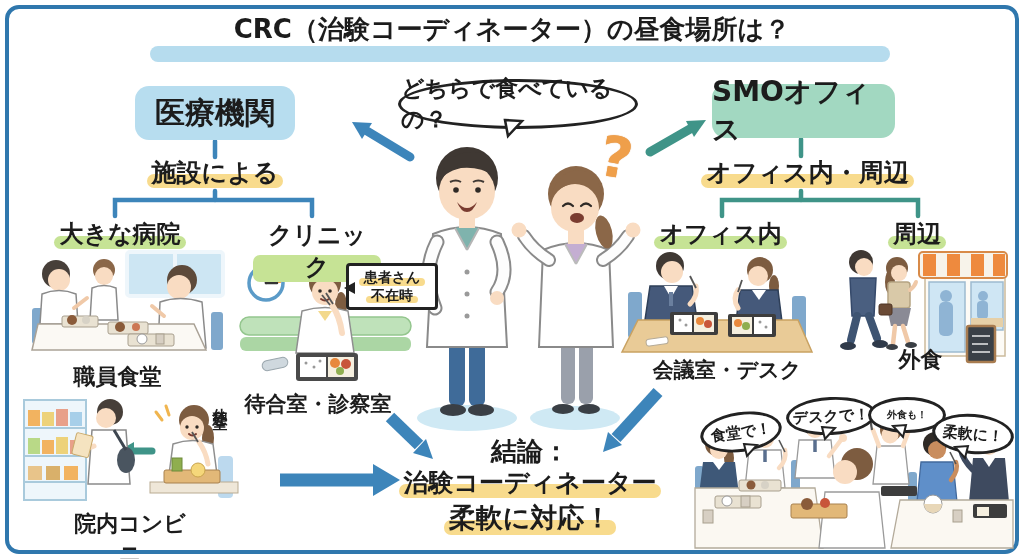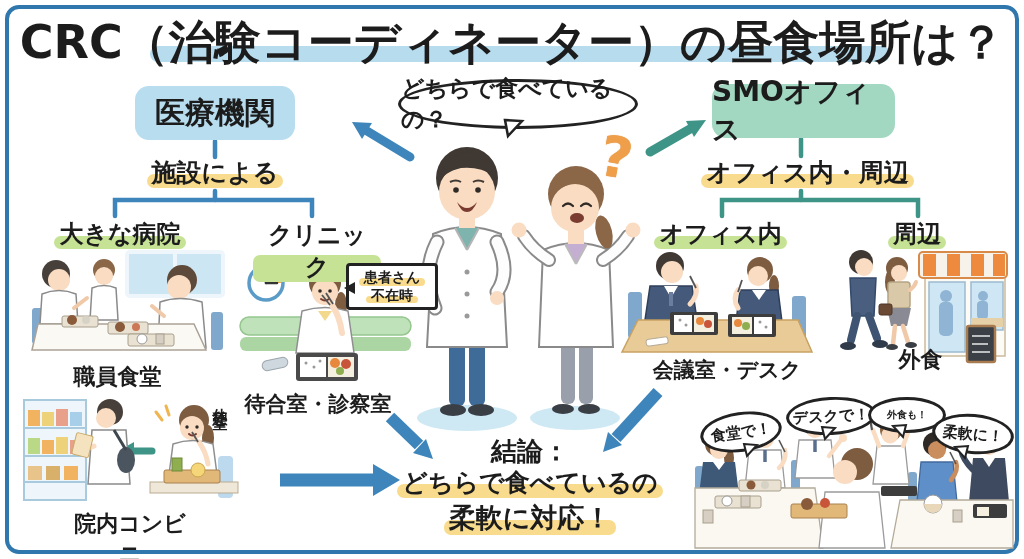--- a/index.html
+++ b/index.html
@@ -1,20 +1,20 @@
 <!DOCTYPE html>
 <html><head>
 <meta charset="utf-8">
 <style>
   html,body{margin:0;padding:0;background:#e8e8e8;}
   .canvas{position:relative;width:1024px;height:559px;background:#ffffff;overflow:hidden;
           font-family:"DejaVu Sans",sans-serif;color:#1c1c1c;}
   .abs{position:absolute;}
   .frame{position:absolute;left:5px;top:5px;right:5px;bottom:5px;border:4px solid #2f77ad;border-radius:14px;pointer-events:none;}
-  .title{left:0;top:12px;width:1024px;text-align:center;font-size:46px;font-weight:bold;letter-spacing:0px;z-index:3;}
+  .title{left:0;top:12px;width:1024px;text-align:center;font-size:26px;font-weight:bold;letter-spacing:0px;z-index:3;}
   .title-hl{left:150px;top:46px;width:740px;height:16px;background:#b6dcee;border-radius:8px;z-index:2;}
   .hbox{display:flex;align-items:center;justify-content:center;font-weight:bold;border-radius:14px;z-index:3;}
   .med-box{left:135px;top:86px;width:160px;height:54px;background:#b7ddef;font-size:30px;}
   .smo-box{left:712px;top:84px;width:183px;height:54px;background:#a2d8c1;font-size:28px;}
   .lbl{font-weight:bold;text-align:center;z-index:3;}
   .marker{position:relative;z-index:0;display:inline-block;}
   .marker::after{content:"";position:absolute;left:-5px;right:-5px;bottom:1px;height:42%;border-radius:7px;z-index:-1;}
   .mk-y::after{background:#f8db8d;}
   .mk-g::after{background:#c6e395;}
   .bubble{background:#fff;border:3px solid #222;border-radius:50%;display:flex;align-items:center;justify-content:center;
@@ -347,21 +347,21 @@
     <path d="M70,80 L75,96" stroke="#f0c9a8" stroke-width="4.5" stroke-linecap="round"></path>
     <ellipse cx="59" cy="101" rx="6" ry="3" fill="#3a3f45"></ellipse>
     <ellipse cx="78" cy="99" rx="6" ry="3" fill="#3a3f45"></ellipse>
     <rect x="46" y="58" width="13" height="11" rx="2" fill="#6a4a35" stroke="#4e3424"></rect>
     <path d="M77,44 Q82,40 83,36" stroke="#f0c9a8" stroke-width="4" fill="none" stroke-linecap="round"></path>
   </svg>
   <div class="abs lbl" style="left:893px;top:345px;width:55px;font-size:22px;">外食</div>
 
   <div class="abs concl" style="left:380px;top:434px;width:300px;font-size:26px;">結論：</div>
   <div class="abs concl" style="left:340px;top:466px;width:380px;font-size:25px;">
-    <span class="marker mk-y">どちらで食べているの</span>
+    <span class="marker mk-y">治験コーディネーター</span>
   </div>
   <div class="abs concl" style="left:380px;top:500px;width:300px;font-size:27px;">
     <span class="marker mk-y">柔軟に対応！</span>
   </div>
 
   <svg style="left:695px;top:400px;" width="318" height="148" viewBox="0 0 318 148">
     <rect x="0" y="66" width="9" height="44" rx="3" fill="#7fa8cc"></rect>
     <rect x="96" y="60" width="9" height="40" rx="3" fill="#7fa8cc"></rect>
     <rect x="213" y="72" width="9" height="44" rx="3" fill="#7fa8cc"></rect>
     <circle cx="22" cy="44" r="12" fill="#7d5c40"></circle>

